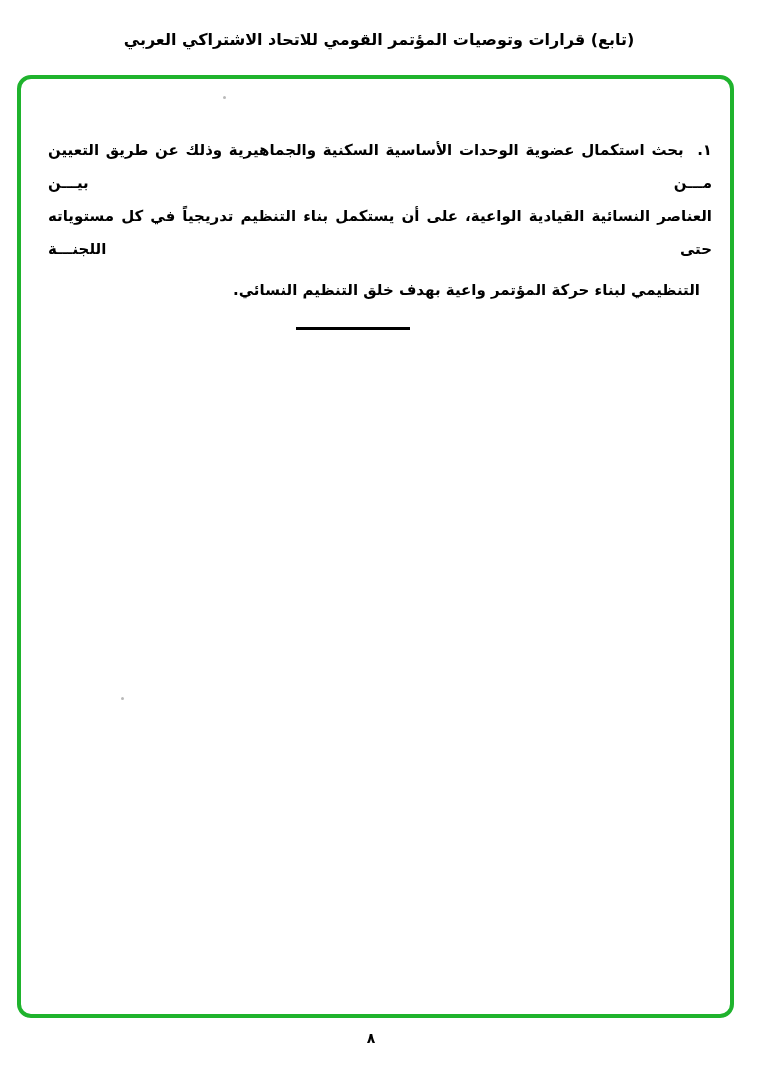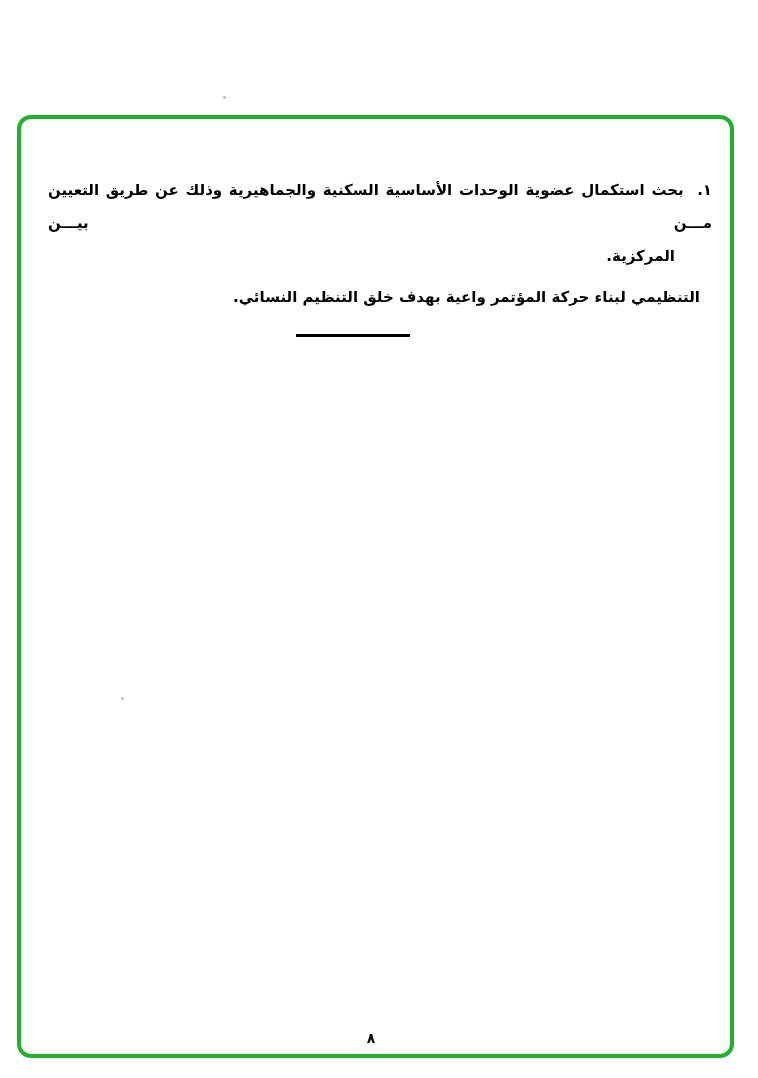--- a/index.html
+++ b/index.html
@@ -18,21 +18,20 @@
     font-size:16px;font-weight:bold;
     letter-spacing:0;
   }
   .frame{
     position:absolute;left:17px;top:75px;
     width:717px;height:943px;
     box-sizing:border-box;
     border:4px solid #1fb32d;
     border-radius:14px;
     background:transparent;
-    margin-top:40px;
   }
   .content{
     position:absolute;top:55px;right:18px;left:27px;
     direction:rtl;
     font-size:15px;font-weight:bold;
     line-height:33px;
     color:#000;
   }
   .item{margin:0;}
   .item + .item{margin-top:8px;}
@@ -64,27 +63,28 @@
   .speck{
     position:absolute;width:3px;height:3px;
     background:#b9b9b9;border-radius:50%;
   }
 </style>
 </head>
 <body>
 
 <div class="page">
 
+  <div class="doc-header">(تابع) قرارات وتوصيات المؤتمر القومي للاتحاد الاشتراكي العربي</div>
 
   <div class="frame" style="border-color: rgb(31, 179, 45);">
     <div class="content">
 
       <div class="item">
         <div class="line">١.&nbsp;&nbsp;بحث استكمال عضوية الوحدات الأساسية السكنية والجماهيرية وذلك عن طريق التعيين مـــن بيـــن</div>
-        <div class="line last-line-lg">المركزية.</div>
+        <div class="line">العناصر النسائية القيادية الواعية، على أن يستكمل بناء التنظيم تدريجياً في كل مستوياته حتى اللجنـــة</div>
       </div>
 
       <div class="item">
         <div class="line last-line-sm">التنظيمي لبناء حركة المؤتمر واعية بهدف خلق التنظيم النسائي.</div>
       </div>
 
       <div class="divider"></div>
 
     </div>
   </div>

